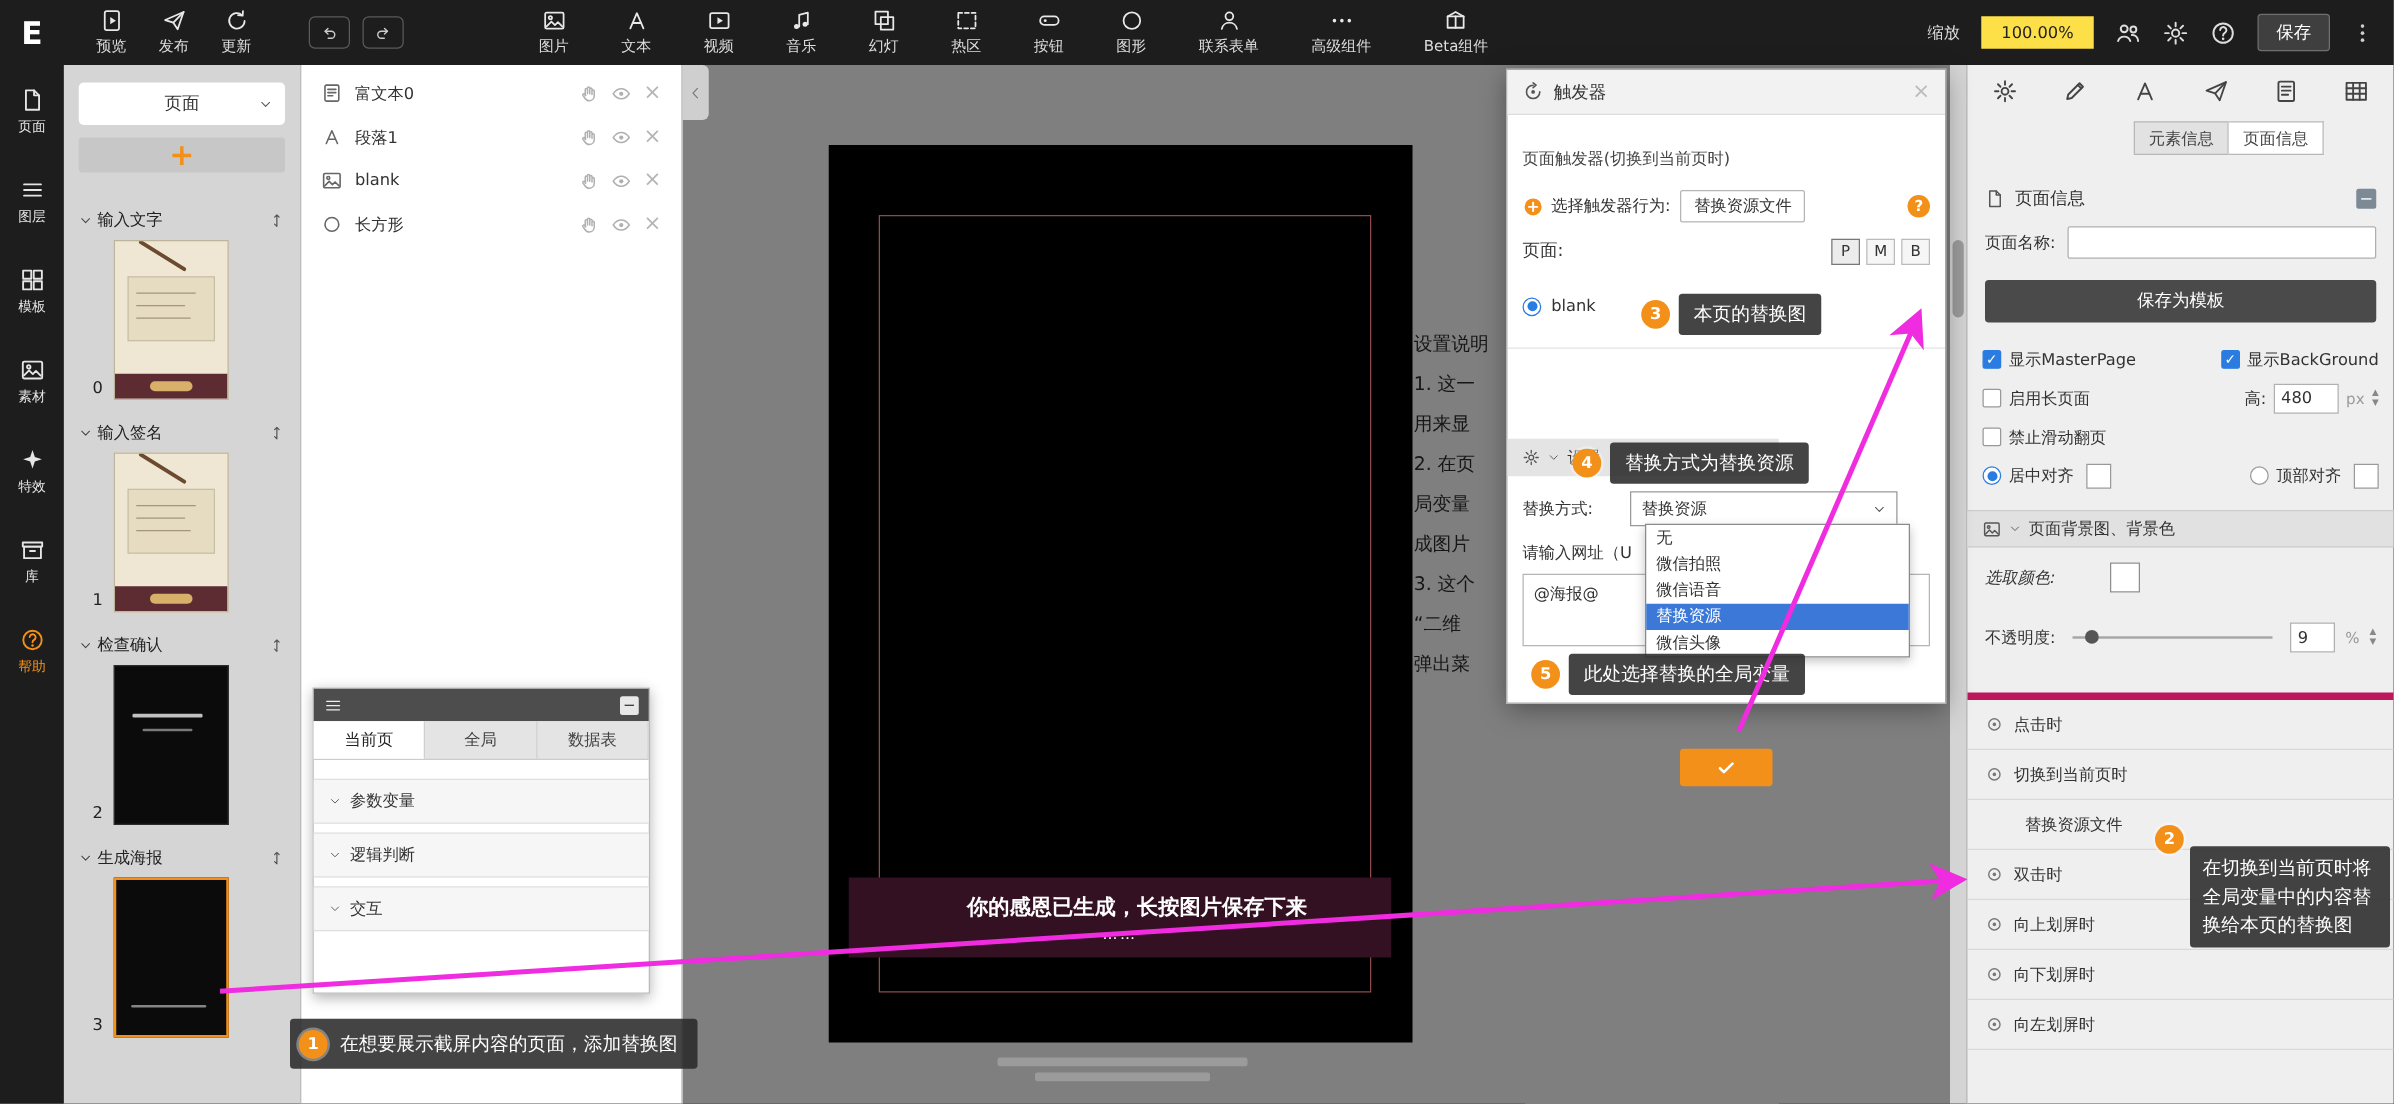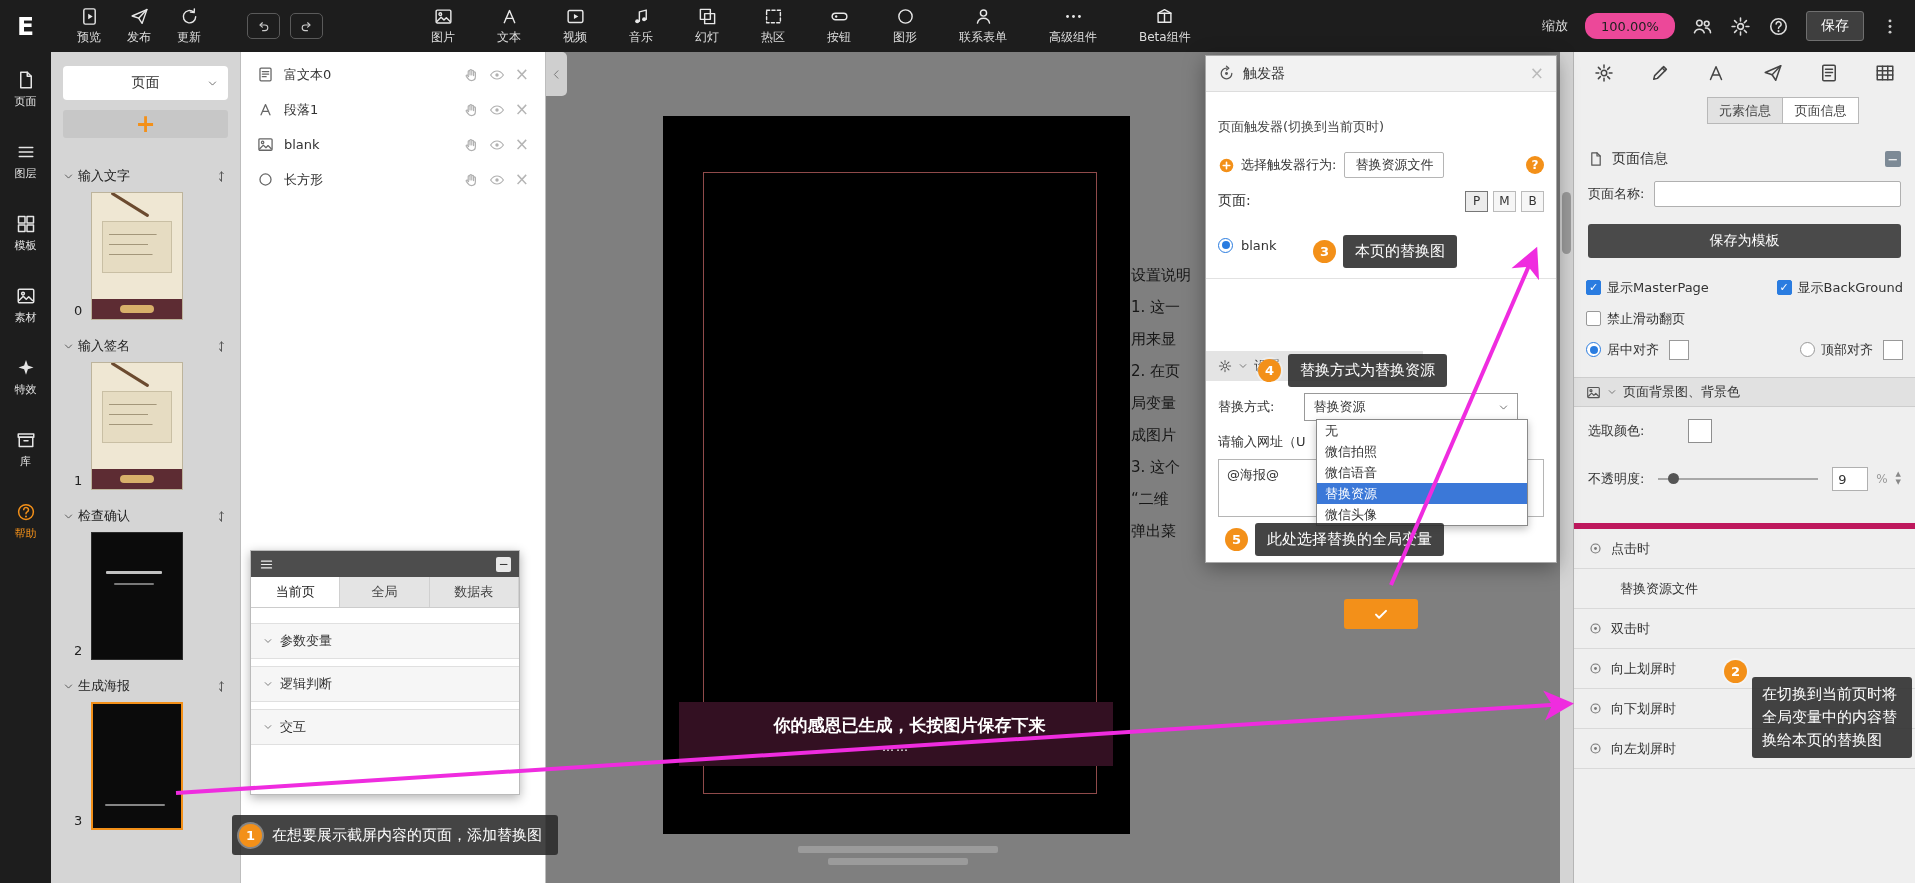--- a/index.html
+++ b/index.html
@@ -16,21 +16,21 @@
   .tb-components{display:flex;gap:42px;margin-left:108px;}
   .tb-item{display:flex;flex-direction:column;align-items:center;gap:3px;color:#ddd;cursor:pointer;}
   .tb-item .icon{width:19px;height:19px;color:#e8e8e8;}
   .tb-label{font-size:12px;color:#ddd;white-space:nowrap;}
   .undo-redo{display:flex;gap:10px;margin-left:46px;}
   .ur-btn{width:33px;height:26px;background:none;border:1px solid #5a5a5a;border-radius:5px;color:#ccc;
           display:flex;align-items:center;justify-content:center;padding:0;cursor:pointer;}
   .ur-btn .icon{width:15px;height:15px;}
   .tb-right{margin-left:auto;display:flex;align-items:center;gap:17px;padding-right:16px;}
   .zoom-label{font-size:13px;color:#ddd;}
-  .zoom-input{width:90px;height:26px;border:none;border-radius:12px;background:#ec4899;color:#222;font-size:13px;
+  .zoom-input{width:90px;height:26px;border:none;border-radius:0;background:#fde047;color:#222;font-size:13px;
               text-align:center;font-family:inherit;}
   .tb-icon-btn{width:21px;height:21px;color:#ddd;cursor:pointer;}
   .save-btn{min-width:58px;height:30px;background:#3f3f3f;border:1px solid #6f6f6f;border-radius:3px;color:#fff;
             font-size:14px;padding:0 12px;font-family:inherit;cursor:pointer;}
   .more-btn{width:18px;height:21px;color:#ccc;cursor:pointer;}
 
   
   .sidebar{position:absolute;left:0;top:52px;width:51px;height:831px;background:#1d1d1d;display:flex;
            flex-direction:column;align-items:center;padding-top:18px;gap:33px;z-index:9;}
   .side-item{display:flex;flex-direction:column;align-items:center;gap:4px;color:#e5e5e5;cursor:pointer;}
@@ -148,21 +148,21 @@
   .unit{font-size:12px;color:#999;}
   .stepper{display:flex;flex-direction:column;color:#888;font-size:7px;line-height:1.1;cursor:pointer;}
   .stepper::before{content:"▲";}
   .stepper::after{content:"▼";}
   .align-box{width:20px;height:20px;background:#fff;border:1px solid #999;margin-left:4px;flex:none;}
   .rp-strip{height:30px;background:#e1e1e1;border-top:1px solid #cdcdcd;border-bottom:1px solid #cdcdcd;display:flex;
             align-items:center;gap:6px;padding:0 12px;margin-top:12px;}
   .rp-strip .icon{width:15px;height:15px;color:#555;}
   .rp-strip .caret{width:10px;height:10px;}
   .rp-strip-label{font-size:13px;color:#333;}
-  .color-row{height:48px;}
+  .color-row{height:48px;font-style:italic;}
   .color-swatch{width:24px;height:24px;background:#fff;border:1px solid #8f8f8f;margin-left:44px;cursor:pointer;}
   .opacity-row{height:48px;gap:8px;}
   .slider{flex:1;height:2px;background:#a8a8a8;position:relative;margin:0 6px;cursor:pointer;}
   .slider-dot{position:absolute;left:6%;top:-5px;width:11px;height:11px;background:#555;border-radius:50%;}
   .trigger-list{margin-top:20px;border-top:6px solid #be185d;}
   .trigger-row{height:40px;display:flex;align-items:center;gap:8px;padding:0 14px;border-bottom:1px solid #d9d9d9;
                font-size:13px;color:#333;cursor:pointer;}
   .trigger-row .icon{width:15px;height:15px;color:#777;}
   .trigger-row.sub{padding-left:46px;}
 
@@ -822,20 +822,29 @@
     <button class="save-template-btn">保存为模板</button>
     <div class="check-row">
       <span class="checkbox checked"></span>
       <span class="check-label">显示MasterPage</span>
       <span class="spacer"></span>
       <span class="checkbox checked"></span>
       <span class="check-label">显示BackGround</span>
     </div>
     <div class="check-row">
       <span class="checkbox"></span>
+      <span class="check-label">启用长页面</span>
+      <span class="spacer"></span>
+      <span class="rp-field-label">高:</span>
+      <input class="mini-input" value="480" style="">
+      <span class="unit">px</span>
+      <span class="stepper"></span>
+    </div>
+    <div class="check-row">
+      <span class="checkbox"></span>
       <span class="check-label">禁止滑动翻页</span>
     </div>
     <div class="check-row">
       <span class="radio checked"></span>
       <span class="check-label">居中对齐</span>
       <span class="align-box"></span>
       <span class="spacer"></span>
       <span class="radio"></span>
       <span class="check-label">顶部对齐</span>
       <span class="align-box"></span>
@@ -870,20 +879,29 @@
     </div>
     <div class="trigger-list">
         <div class="trigger-row">
           <span class="icon">
             <svg viewBox="0 0 16 16" fill="none" stroke="currentColor" stroke-width="1.2" stroke-linecap="round" stroke-linejoin="round">
               <circle cx="8" cy="8" r="4.8"></circle>
               <circle cx="8" cy="8" r="1.5" fill="currentColor" stroke="none"></circle>
             </svg>
           </span>
           <span>点击时</span>
+        </div>
+        <div class="trigger-row">
+          <span class="icon">
+            <svg viewBox="0 0 16 16" fill="none" stroke="currentColor" stroke-width="1.2" stroke-linecap="round" stroke-linejoin="round">
+              <circle cx="8" cy="8" r="4.8"></circle>
+              <circle cx="8" cy="8" r="1.5" fill="currentColor" stroke="none"></circle>
+            </svg>
+          </span>
+          <span>切换到当前页时</span>
         </div>
         <div class="trigger-row sub">
           <span>替换资源文件</span>
         </div>
         <div class="trigger-row">
           <span class="icon">
             <svg viewBox="0 0 16 16" fill="none" stroke="currentColor" stroke-width="1.2" stroke-linecap="round" stroke-linejoin="round">
               <circle cx="8" cy="8" r="4.8"></circle>
               <circle cx="8" cy="8" r="1.5" fill="currentColor" stroke="none"></circle>
             </svg>

